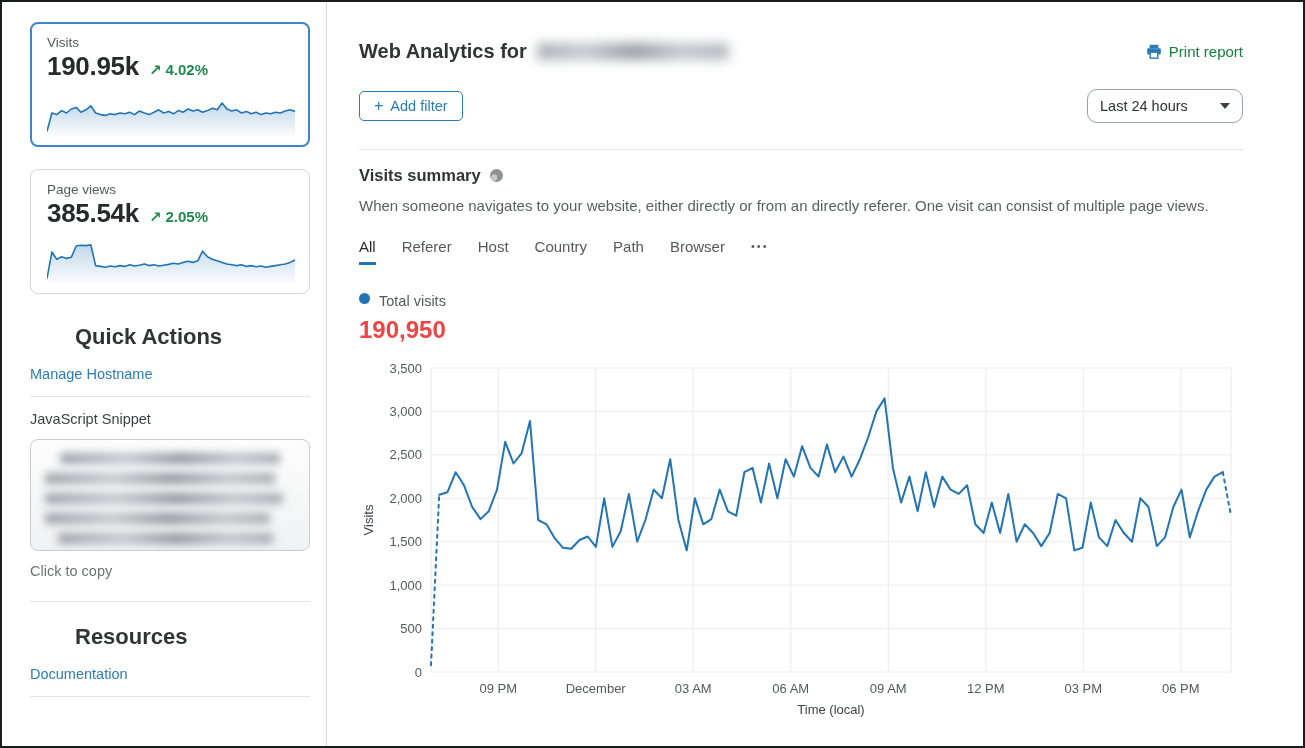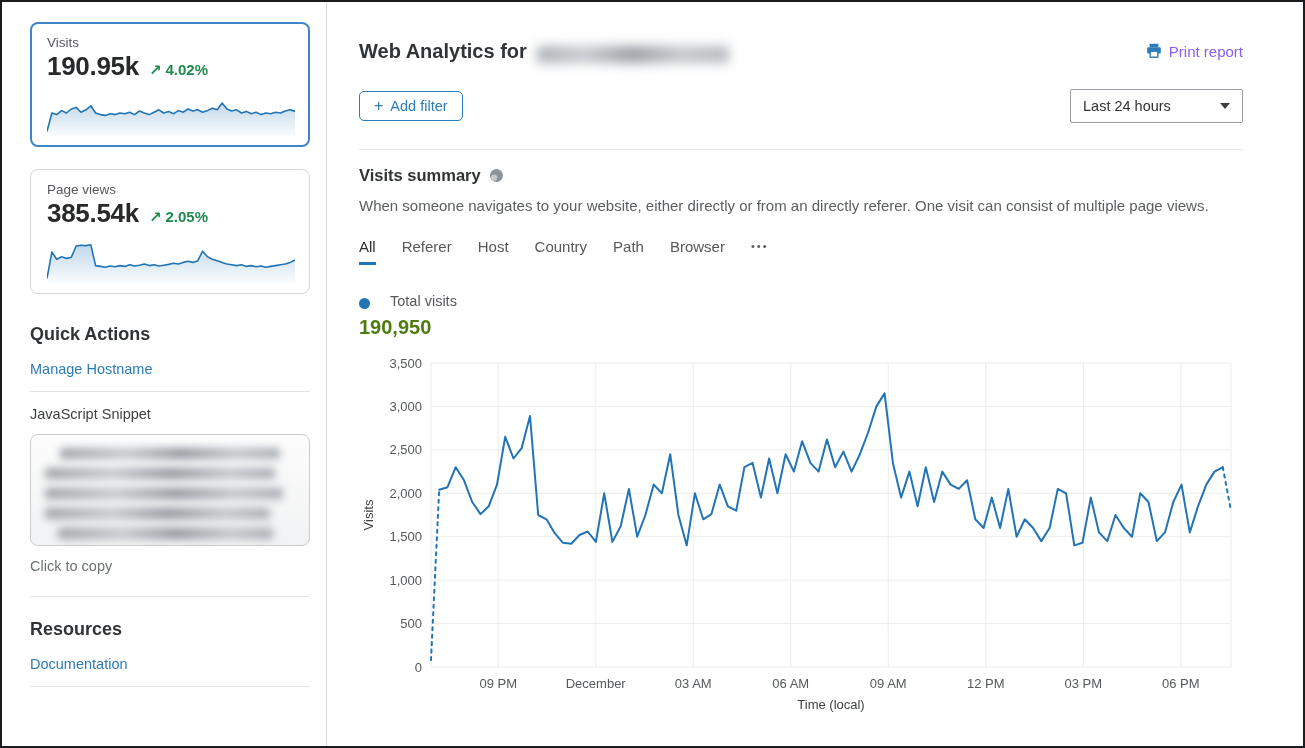--- a/index.html
+++ b/index.html
@@ -19,68 +19,68 @@
     background:#fff;
   }
   .card-active { border:2px solid #3e86c8; padding:11px 13px 9px 15px; }
   .card + .card { margin-top:22px; }
   .card-label { font-size:13.5px; color:#56585c; }
   .card-value-row { display:flex; align-items:baseline; gap:10px; margin-top:1px; }
   .card-value { font-size:26px; font-weight:700; color:#27292a; letter-spacing:-0.3px; }
   .card-delta { font-size:15px; color:#1f8a4e; font-weight:600; display:inline-flex; gap:4px; align-items:baseline; }
   .spark { margin-top:8px; height:46px; }
   .spark svg { display:block; }
-  .side-h2 { font-size:18px; font-weight:700; color:#313436; margin-top:30px; }
+  .side-h2 { font-size:22px; font-weight:700; color:#313436; margin-top:30px;margin-left:45px; }
   .side-link { display:block; margin-top:16px; font-size:14.5px; color:#2c7cb7; text-decoration:none; cursor:pointer; }
   .side-hr { border:none; border-top:1px solid #e3e4e5; margin:14px 0 0; }
   .snippet-label { margin-top:14px; font-size:14.5px; color:#3c3f41; }
   .snippet-box {
     margin-top:12px; height:112px; border:1px solid #c9cdd0; border-radius:8px;
     background:linear-gradient(#fdfdfd,#f1f2f3); padding:13px 14px; overflow:hidden; cursor:pointer;
   }
   .blur-line { height:11px; border-radius:3px; filter:blur(4px); margin-bottom:9px;
     background:linear-gradient(90deg,#9aa0a5,#c3c7cb 30%,#8f959b 55%,#c0c4c8 80%,#a5aab0); }
   .copy-hint { margin-top:12px; font-size:14.5px; color:#6b7175; }
   
   .main { flex:1; padding:0 60px 0 32px; }
   .main-header { padding-top:38px; padding-bottom:26px; border-bottom:1px solid #e5e6e7; }
   .title-row { display:flex; justify-content:space-between; align-items:center; }
-  .page-title { font-size:20px; font-weight:700; color:#313436; display:flex; align-items:flex-end; }
+  .page-title { font-size:20px; font-weight:700; color:#313436; display:flex; align-items:center; }
   .redacted {
     display:inline-block; width:192px; height:17px; margin-left:10px; border-radius:3px;
     filter:blur(6px);
     background:linear-gradient(90deg,#a9aeb4,#c6cace 25%,#979da4 50%,#c3c7cb 75%,#b3b8bd);
   }
-  .print-link { display:inline-flex; align-items:flex-start; gap:7px; color:#8b5cf6; font-size:15px; cursor:pointer; }
+  .print-link { display:inline-flex; align-items:center; gap:7px; color:#15803d; font-size:15px; cursor:pointer; }
   .controls-row { margin-top:26px; display:flex; justify-content:space-between; align-items:center; }
   .btn-outline {
     display:inline-flex; align-items:center; gap:7px; border:1px solid #2c7cb7; border-radius:5px;
     color:#2c7cb7; background:#fff; font-size:14.5px; padding:6px 14px; cursor:pointer;
     font-family:inherit;
   }
   .btn-outline .plus { font-size:16px; line-height:1; }
   .select-box {
-    width:173px; border:1px solid #9aa0a6; border-radius:2px; padding:8px 12px;
+    width:156px; border:1px solid #9aa0a6; border-radius:10px; padding:8px 12px;
     display:flex; justify-content:space-between; align-items:center; font-size:14.5px; color:#2f3133;
     cursor:pointer; background:#fff;
   }
   .caret { width:0; height:0; border-left:5px solid transparent; border-right:5px solid transparent; border-top:6px solid #3d4043; }
   
   .summary { margin-top:16px; }
   .summary-title-row { display:flex; align-items:center; gap:8px; }
   .summary-title { font-size:16.5px; font-weight:700; color:#313436; }
   .desc { margin-top:12px; font-size:15px; color:#5a5e62; }
   .tabs { margin-top:24px; display:flex; gap:26px; align-items:flex-end; }
   .tab { font-size:15px; color:#56585c; padding-bottom:7px; border-bottom:3px solid transparent; cursor:pointer; }
   .tab.active { color:#2a2c2d; border-bottom-color:#2274b5; }
   .tab.more { font-size:11px; letter-spacing:2px; padding-bottom:10px; }
-  .legend { margin-top:28px; display:flex; align-items:flex-end; gap:20px; }
+  .legend { margin-top:28px; display:flex; align-items:flex-start; gap:9px; }
   .legend-dot { width:11px; height:11px; border-radius:50%; background:#2274b5; }
   .legend-label { font-size:14.5px; color:#56585c; }
-  .total-value { margin-top:7px; font-size:20px; font-weight:700; color:#4d7c0f; }
+  .total-value { margin-top:7px; font-size:24px; font-weight:700; color:#ef4444; }
   .chart-wrap { margin-top:14px; }
   svg text { font-family:"Liberation Sans","DejaVu Sans",sans-serif; }
 </style>
 </head>
 <body>
 
 <div class="frame">
 
   <aside class="sidebar">
 

